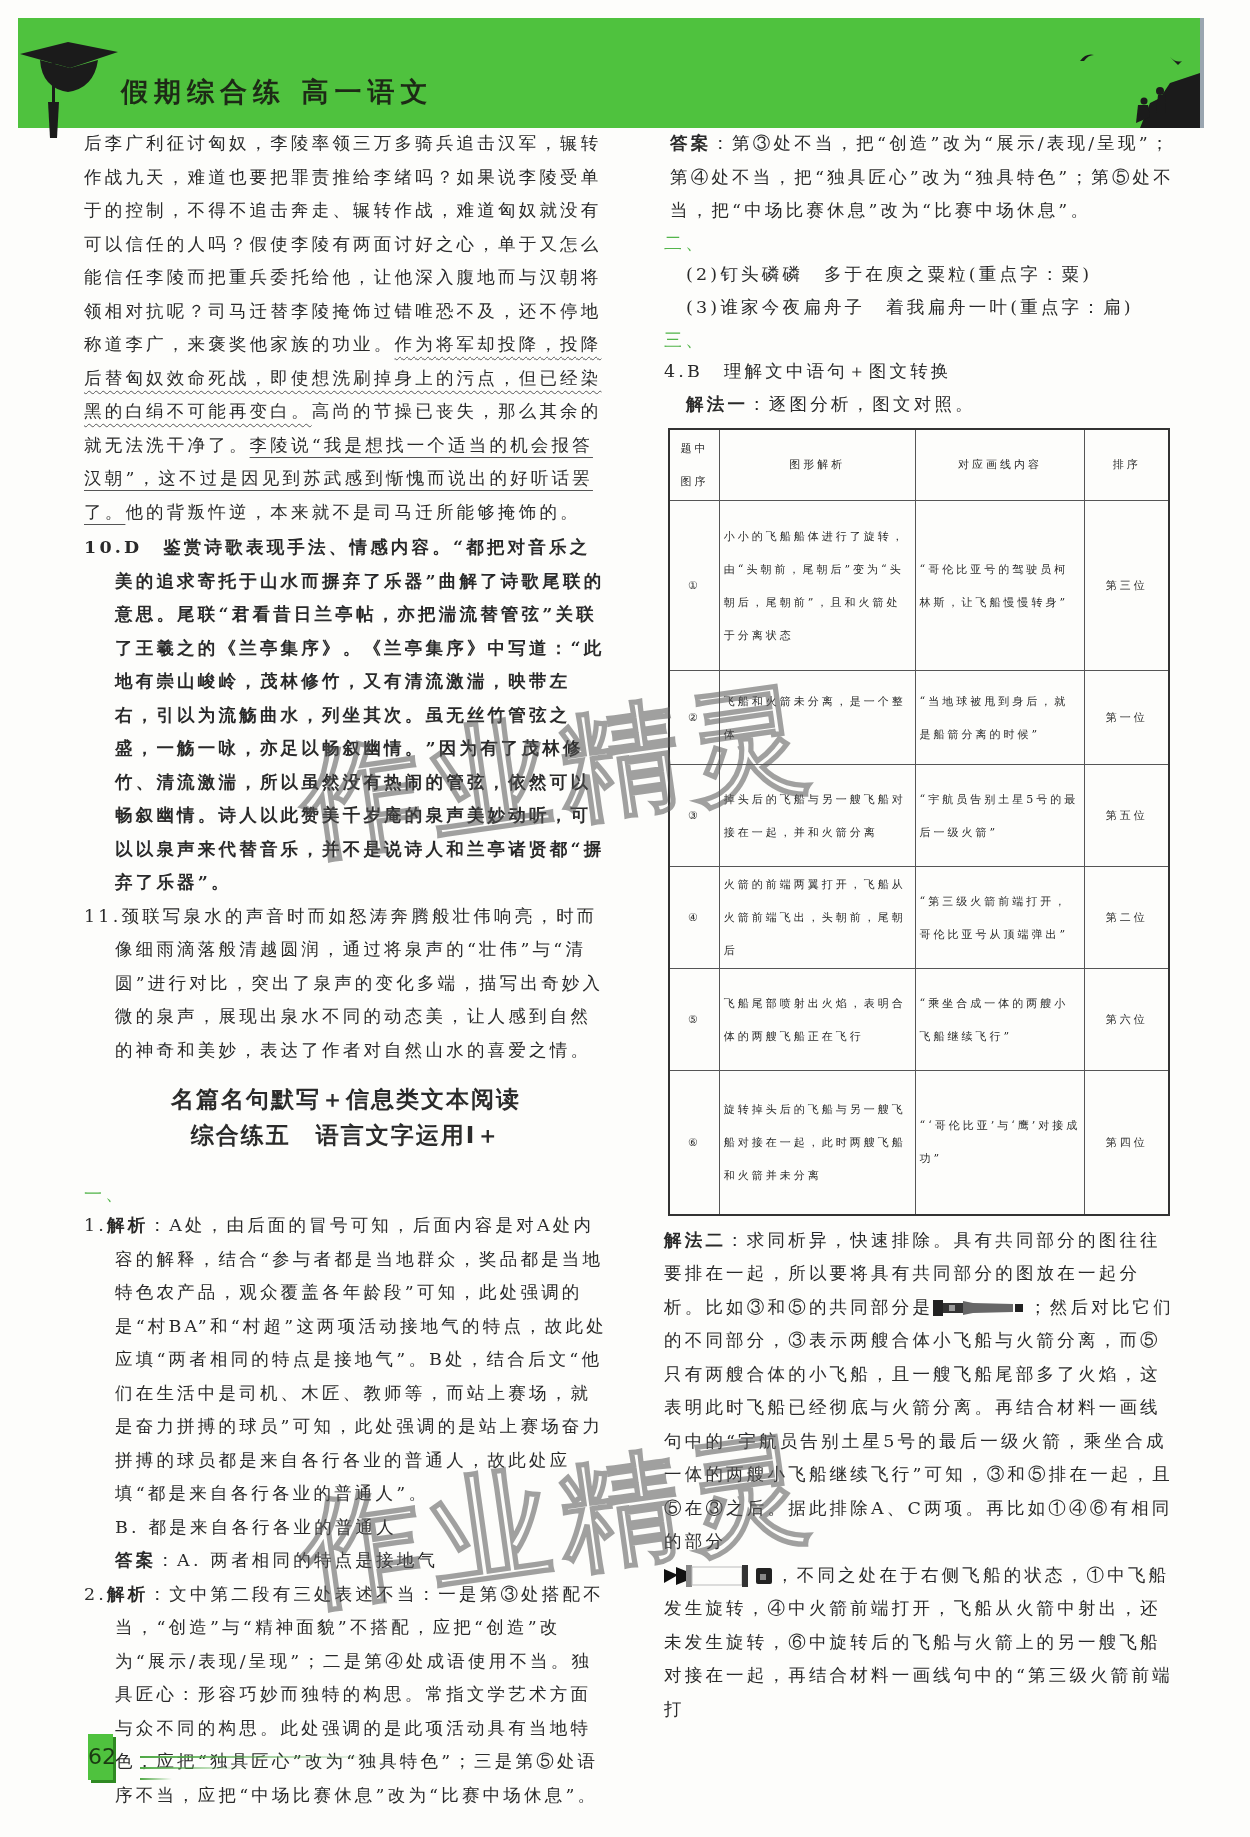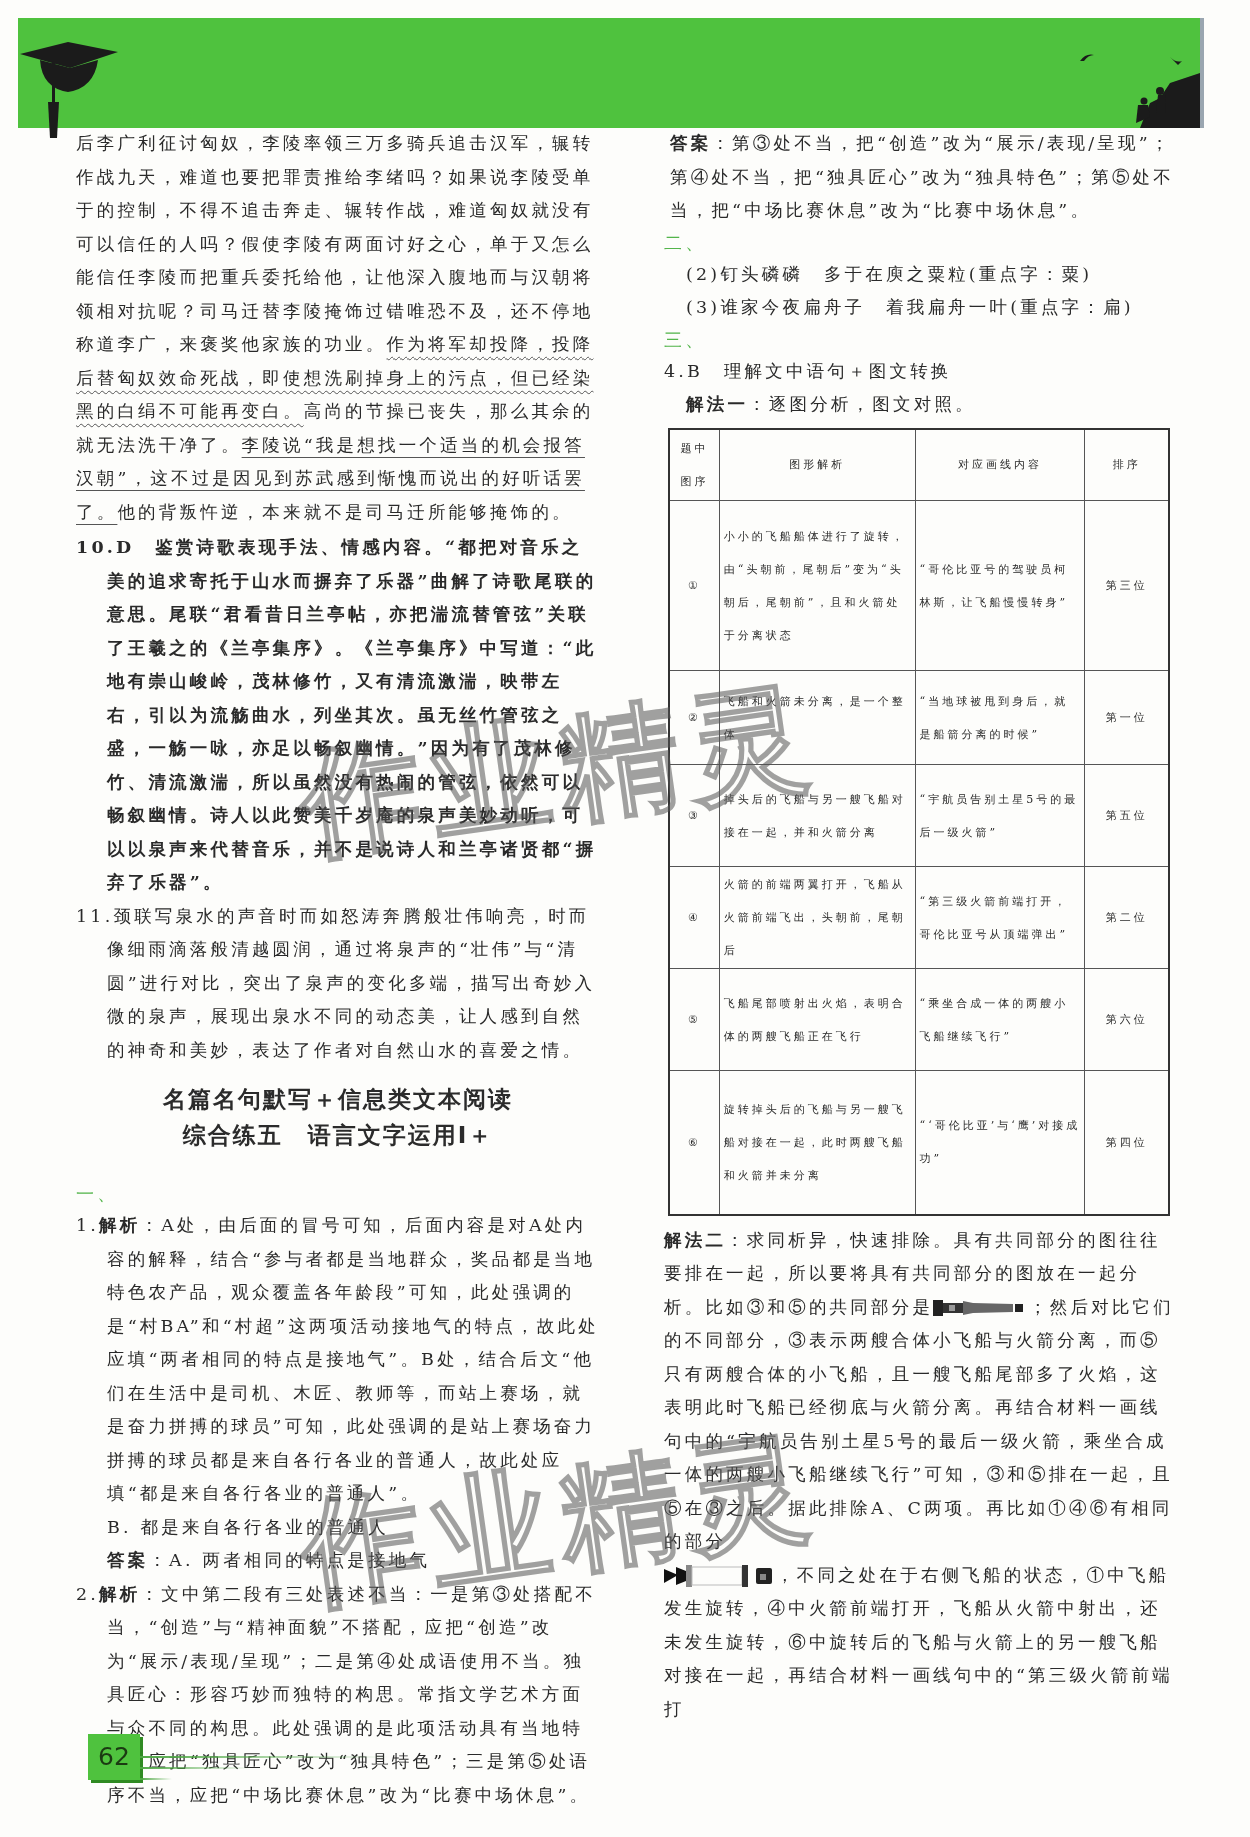--- a/index.html
+++ b/index.html
@@ -13,21 +13,21 @@
   }
   .header .cap { position: absolute; left: 0; top: 22px; width: 110px; height: 100px; }
   .header-title {
     position: absolute; left: 103px; top: 56px;
     font-family: "DejaVu Sans", "Liberation Sans", sans-serif;
     font-weight: bold; font-size: 27px; color: #1d2a16; letter-spacing: 6px;
   }
   .header .birds { position: absolute; right: 0; top: 25px; width: 180px; height: 85px; }
 
   .col { position: absolute; font-size: 17.5px; line-height: 33.5px; letter-spacing: 3.2px; }
-  .col-left { left: 76px; top: 127px; width: 524px; }
+  .col-left { left: 84px; top: 127px; width: 524px; }
   .col-right { left: 664px; top: 127px; width: 510px; }
 
   p { margin: 0; }
   .indent { padding-left: 31px; }
   .hang { padding-left: 31px; text-indent: -31px; }
   .wavy { text-decoration: underline wavy #555; text-underline-offset: 6px; text-decoration-thickness: 1px; }
   .line { text-decoration: underline solid #555; text-underline-offset: 6px; }
   .bold { font-family: "DejaVu Sans", "Liberation Sans", sans-serif; font-weight: bold; }
   .sec { color: #53b54b; font-size: 18px; height: 30px; line-height: 30px; }
 
@@ -43,38 +43,39 @@
   table.analysis .c1 { width: 52px; text-align: center; }
   table.analysis .c2 { width: 205px; }
   table.analysis .c3 { width: 175px; }
   table.analysis .c4 { width: 88px; text-align: center; }
 
   .inline-img { display: inline-block; vertical-align: middle; }
 
   .watermark { position: absolute; pointer-events: none; font-family: "DejaVu Sans", sans-serif; font-weight: bold; color: transparent; -webkit-text-stroke: 1.5px #555; opacity: 0.55; transform: rotate(-8deg); letter-spacing: 10px; }
 
   .page-num {
-    position: absolute; left: 88px; top: 1734px; width: 52px; height: 46px;
+    position: absolute; left: 88px; top: 1734px; width: 25px; height: 46px;
     background: #4fc23e; box-shadow: 3px 3px 0 #2f8a22;
-    font-family: "DejaVu Sans", "Liberation Sans", sans-serif; font-size: 25px; color: #1b3a12;
+    font-family: "DejaVu Sans", "Liberation Sans", sans-serif; font-size: 22px; color: #1b3a12;
     text-align: center; line-height: 46px;
   }
   .page-lines { position: absolute; left: 140px; top: 1756px; }
   .page-lines div { height: 2px; background: linear-gradient(90deg, #4fa845, rgba(80,170,70,0)); margin-bottom: 9px; }
 </style>
 </head>
 <body>
 
 <div class="header">
   <svg class="cap" viewBox="0 0 110 100">
     <polygon points="2,14 50,2 100,12 52,28" fill="#1b1b1b"></polygon>
     <path d="M22,20 Q24,48 50,52 Q76,48 80,20 L52,28 Z" fill="#1b1b1b"></path>
     <rect x="34" y="22" width="3" height="44" fill="#1b1b1b"></rect>
     <path d="M30,62 L41,62 L39,98 L32,98 Z" fill="#1b1b1b"></path>
   </svg>
+  <div class="header-title">假期综合练  高一语文</div>
   <svg class="birds" viewBox="0 0 180 85">
     <path d="M60,18 Q66,10 74,12 Q68,12 64,18 Z" fill="#1b1b1b"></path>
     <path d="M150,14 Q156,20 162,18 L158,22 Z" fill="#1b1b1b"></path>
     <path d="M120,85 L130,60 L140,55 L150,40 L165,35 L180,30 L180,85 Z" fill="#1b1b1b"></path>
     <circle cx="140" cy="48" r="4" fill="#1b1b1b"></circle>
     <path d="M138,52 L145,52 L146,70 L136,70 Z" fill="#1b1b1b"></path>
     <circle cx="124" cy="58" r="3.5" fill="#1b1b1b"></circle>
     <path d="M118,62 L128,62 L130,74 L116,80 Z" fill="#1b1b1b"></path>
   </svg>
 </div>

